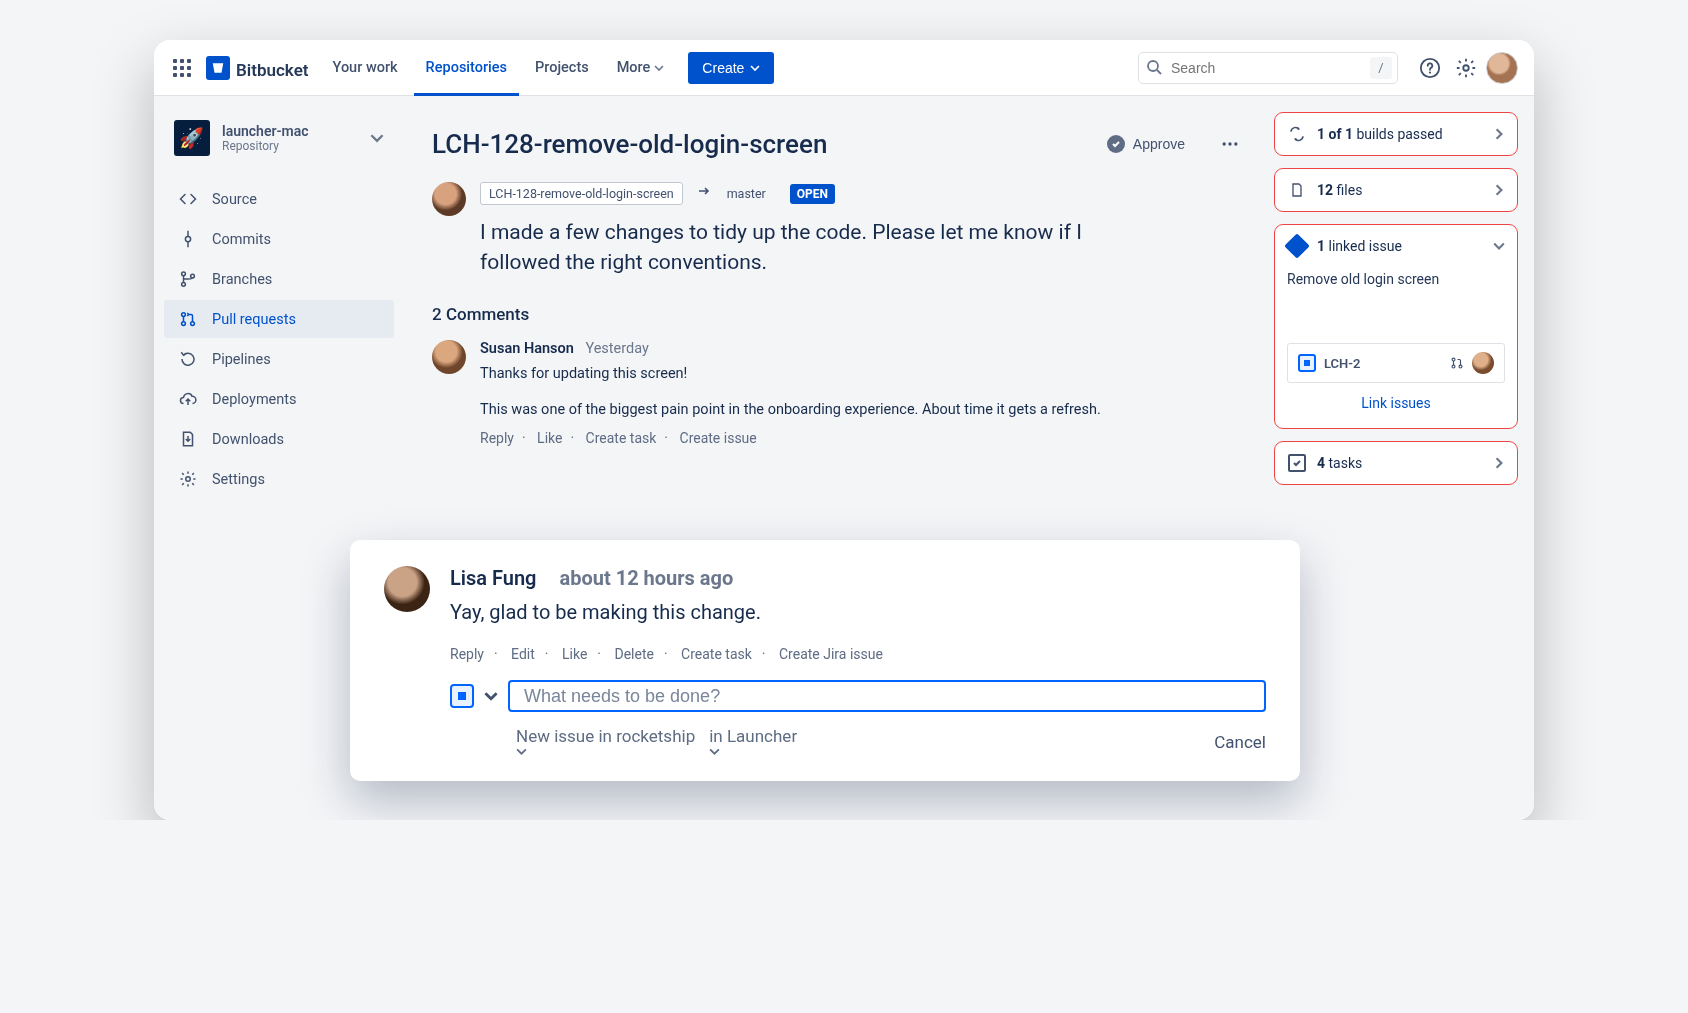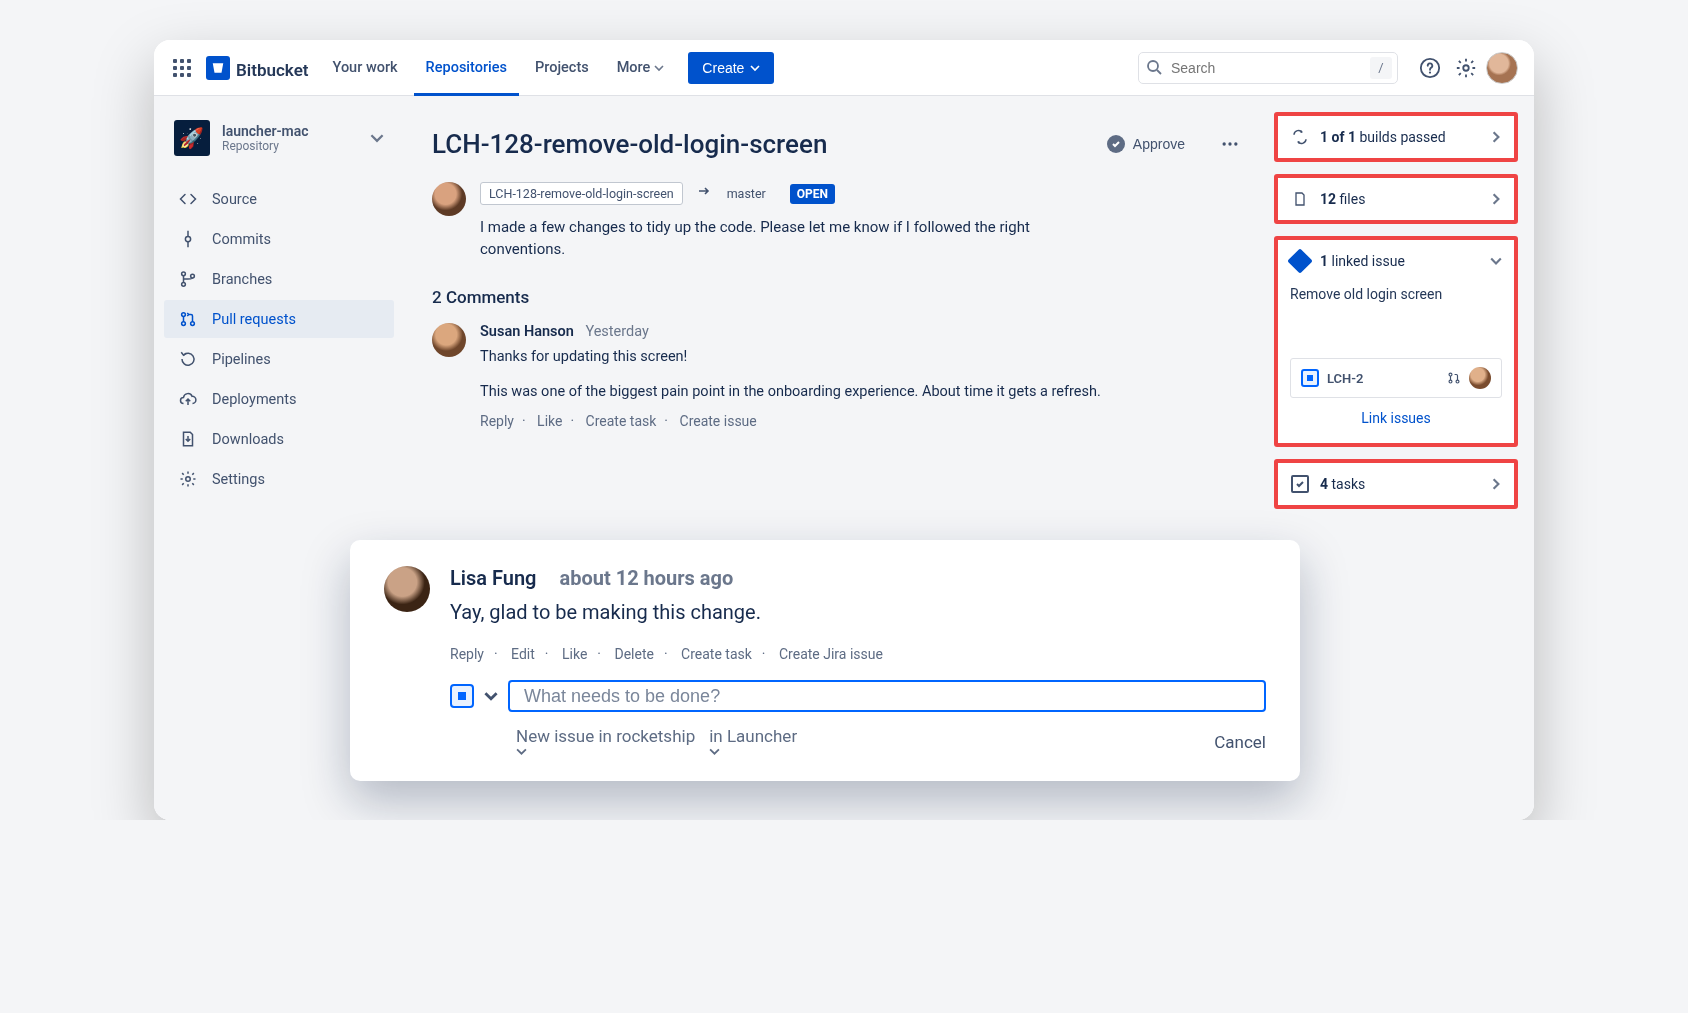--- a/index.html
+++ b/index.html
@@ -65,35 +65,35 @@
   .pr-title { font-size:26px; font-weight:500; color:#172B4D; flex:1;}
   .approve-btn { background:#f4f5f7; border:1px solid transparent; height:32px; border-radius:4px; padding:0 12px; display:flex; align-items:center; gap:8px; cursor:pointer; color:#42526E; font-size:14px;}
   .approve-btn .check { width:18px; height:18px; border-radius:50%; background:#5E6C84; display:flex; align-items:center; justify-content:center; color:#fff;}
   .more-btn { width:32px; height:32px; display:flex; align-items:center; justify-content:center; border-radius:4px; cursor:pointer; color:#42526E;}
   .pr-meta { display:flex; gap:14px; margin-top:22px; align-items:flex-start;}
   .pr-author-av { width:34px; height:34px; border-radius:50%; background:#8d5a3b; background:radial-gradient(circle at 40% 35%, #d9a27f 0 35%, #5d3a25 55% 100%);}
   .pr-meta-right { flex:1;}
   .branch-pill { display:inline-block; border:1px solid #c1c7d0; background:#fff; border-radius:3px; font-size:12.5px; color:#42526E; padding:3px 8px; margin-right:6px;}
   .arrow-pill { display:inline-flex; align-items:center; color:#42526E; margin: 0 4px;}
   .open-pill { display:inline-block; background:#0052CC; color:#fff; font-size:12px; font-weight:700; border-radius:3px; padding:3px 7px; margin-left:6px;}
-  .pr-desc { color:#172B4D; font-size:15px; margin-top:12px; line-height:1.45; max-width: 620px;}
+  .pr-desc { color:#172B4D; font-size:21px; margin-top:12px; line-height:1.45; max-width: 620px;}
   .comments-h { font-weight:500; font-size:17px; margin-top:26px; color:#172B4D;}
   .comment { display:flex; gap:14px; margin-top:16px;}
   .comment .c-av { width:34px; height:34px; border-radius:50%; background:#9f6c45; background:radial-gradient(circle at 42% 34%, #dba77e 0 35%, #6f462b 55% 100%);}
   .comment .c-right { flex:1;}
   .c-head { font-size:14.5px;}
   .c-head .auth { font-weight:600; color:#172B4D;}
   .c-head .when { color:#6B778C; margin-left:8px;}
   .c-body { color:#172B4D; font-size:14.5px; margin-top:6px; line-height:1.5; max-width:640px;}
   .c-actions { margin-top:10px; font-size:14px; color:#5E6C84;}
   .c-actions span.act { cursor:pointer;}
   .c-actions span.dot { margin: 0 8px;}
   
   .rpanel { width:260px; padding:16px 16px 0 0; display:flex; flex-direction:column; gap:12px;}
-  .card { background:#fff; border-radius:3px; border:4px solid #ef4444;}
+  .card { background:#fff; border-radius:9px; border:1px solid #ef4444;}
   .card-row { display:flex; align-items:center; padding:12px 12px; gap:10px; cursor:pointer;}
   .card-row .c-ico { width:20px; color:#42526E; display:flex; justify-content:center;}
   .card-row .lab { flex:1; color:#172B4D; font-size:14px;}
   .card-row .chev { color:#6B778C;}
   .jira-ico { width:18px; height:18px; background:#0052CC; transform:rotate(45deg); border-radius:2px;}
   .linked-body { padding: 4px 12px 12px 12px;}
   .linked-title { color:#253858; font-size:14px; padding-bottom:8px;}
   .issue-row { display:flex; align-items:center; gap:8px; border:1px solid #dfe1e6; border-radius:3px; padding:8px 10px;margin-top:48px;}
   .issue-square { width:18px; height:18px; border:2px solid #0065FF; border-radius:3px; background:#E9F2FF; display:flex; align-items:center; justify-content:center;}
   .issue-square .dot2 { width:6px;height:6px;background:#0065FF;}

